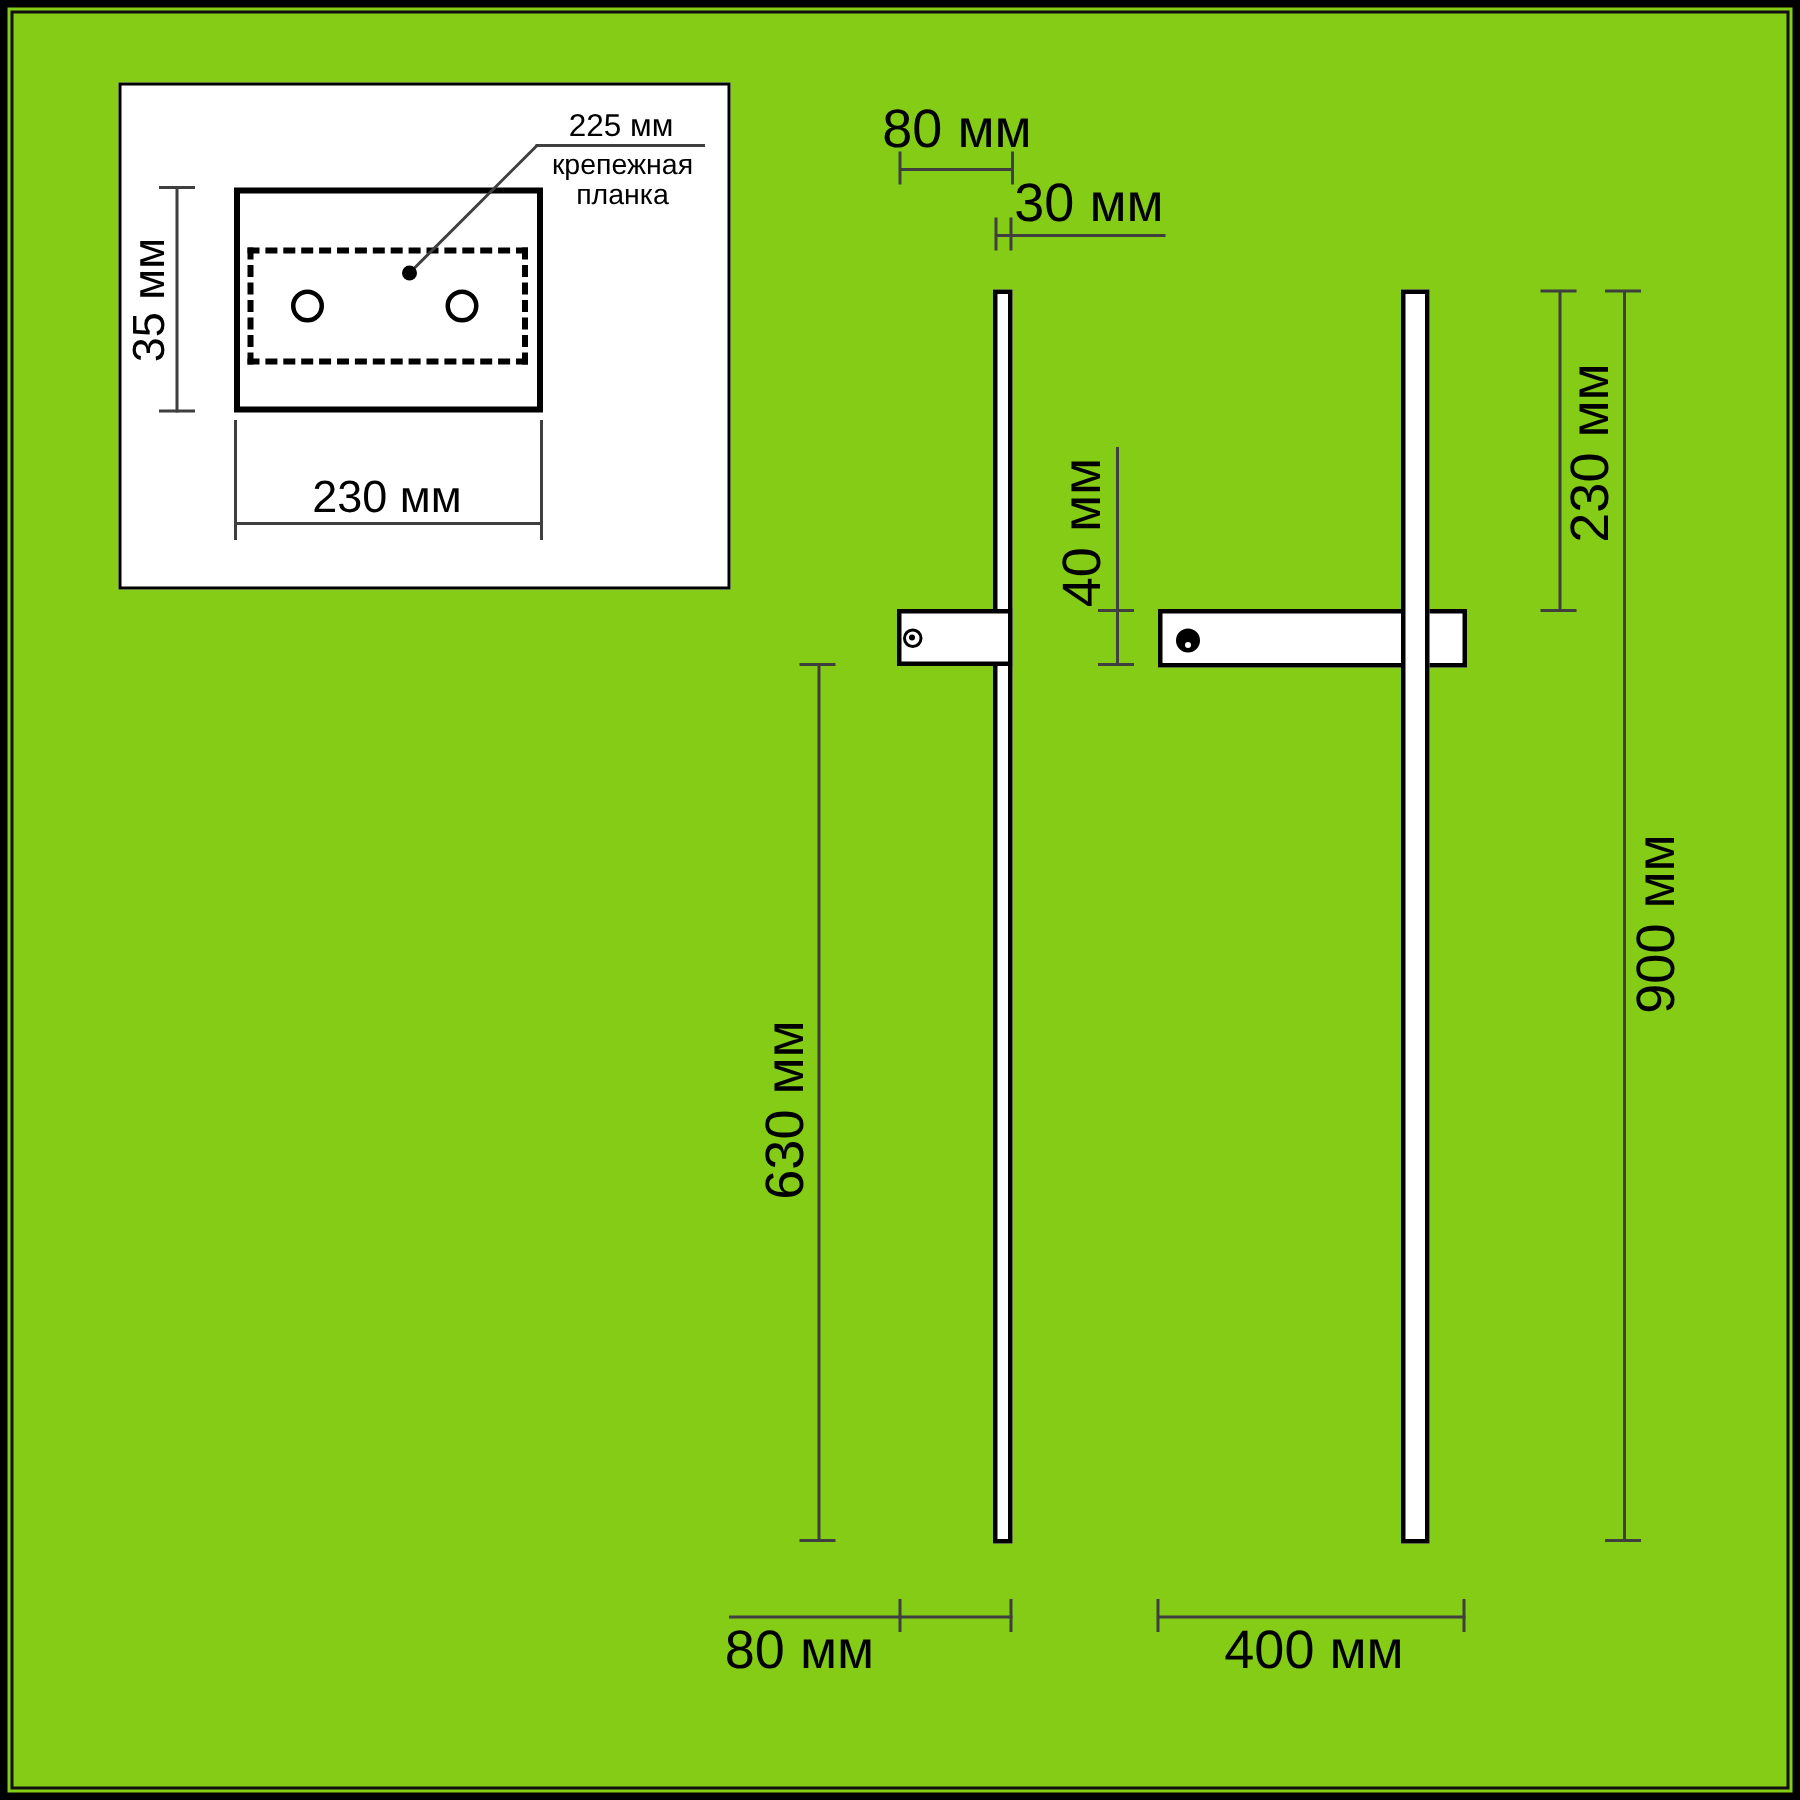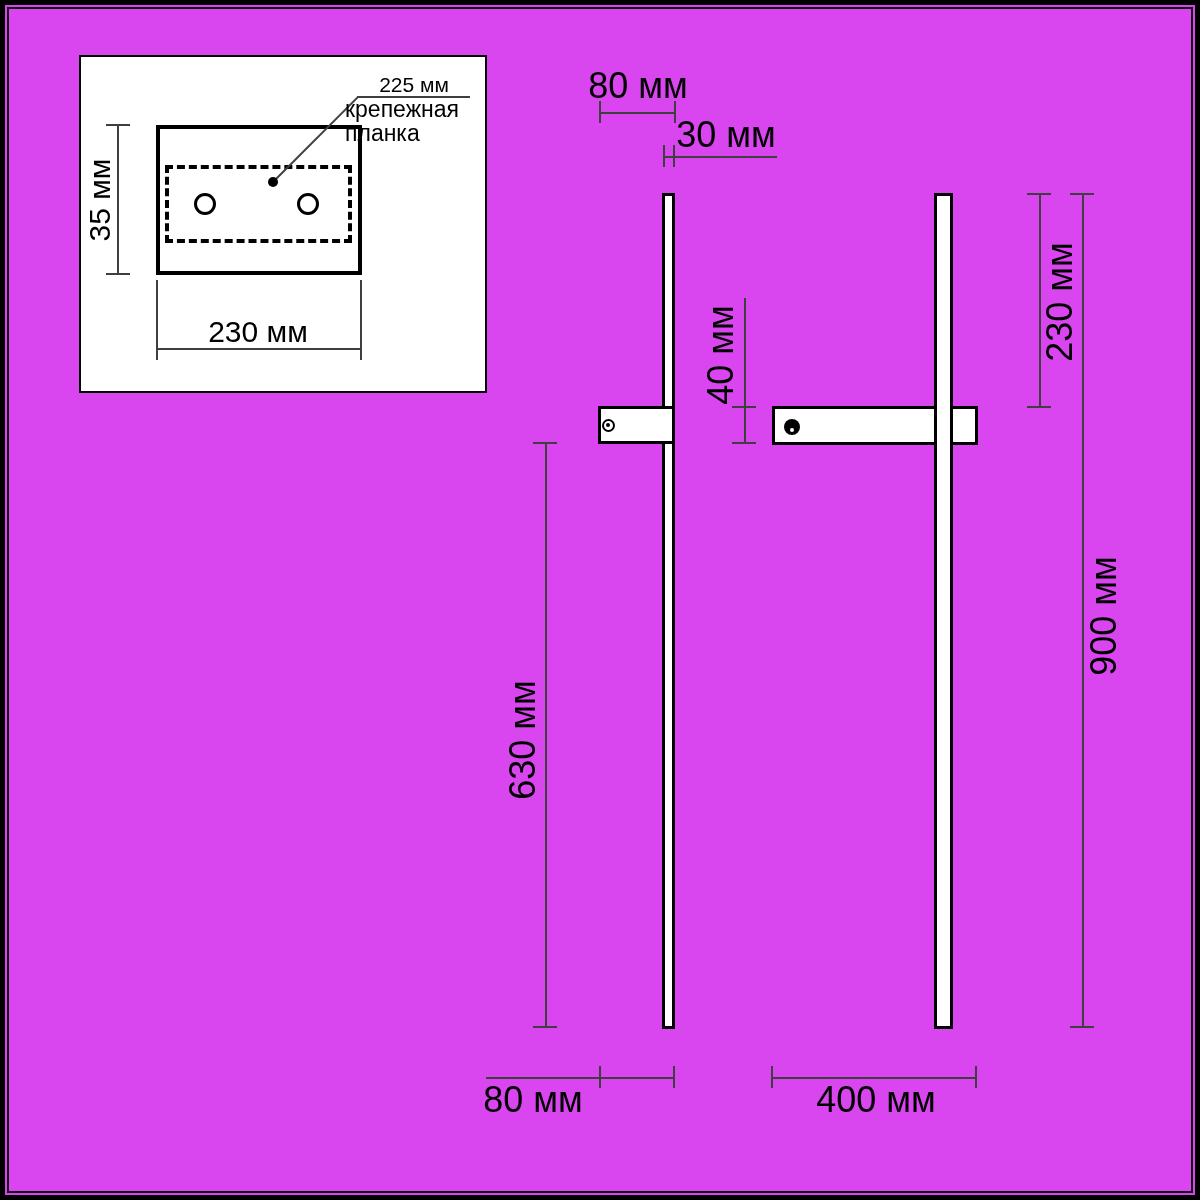--- a/index.html
+++ b/index.html
@@ -1,17 +1,17 @@
 <!DOCTYPE html>
 <html><head>
 <meta charset="utf-8">
 <style>
   html,body{margin:0;padding:0;background:#fff;}
   .canvas{
-    position:relative;width:1200px;height:1200px;background:#d946ef;
+    position:relative;width:1200px;height:1200px;background:#84cc16;
     font-family:"Liberation Sans",sans-serif;color:#000;overflow:hidden;
   }
   .abs{position:absolute;}
   
   .frame-outer{position:absolute;inset:0;border:5px solid #000;}
   .frame-inner{position:absolute;inset:7px;border:2px solid #101010;}
   
   .shape{position:absolute;box-sizing:border-box;border:3px solid #000;background:#fff;}
   .shape.thick{border-width:4px;}
   .shape.dashed{border:4px dashed #000;background:transparent;}
@@ -23,21 +23,21 @@
   .vline{position:absolute;width:2px;background:#3f3f3f;}
   .leader{position:absolute;height:2px;background:#3f3f3f;transform-origin:0 50%;}
   
   .lbl{
     position:absolute;white-space:nowrap;font-size:36px;line-height:1;
     transform:translate(-50%,-50%);color:#000;
   }
   .lbl.rot{transform:translate(-50%,-50%) rotate(-90deg);}
   .lbl.inset-dim{font-size:30px;}
   .lbl.tiny{font-size:21px;}
-  .lbl.plate-name{font-size:23px;line-height:1.05;text-align:left;white-space:normal;width:140px;}
+  .lbl.plate-name{font-size:19px;line-height:1.05;text-align:center;white-space:normal;width:140px;}
   .z1{z-index:1}.z2{z-index:2}.z3{z-index:3}.z5{z-index:5}
 </style>
 </head>
 <body>
 
 <div class="canvas">
 
   <div class="frame-outer"></div>
   <div class="frame-inner"></div>
 

